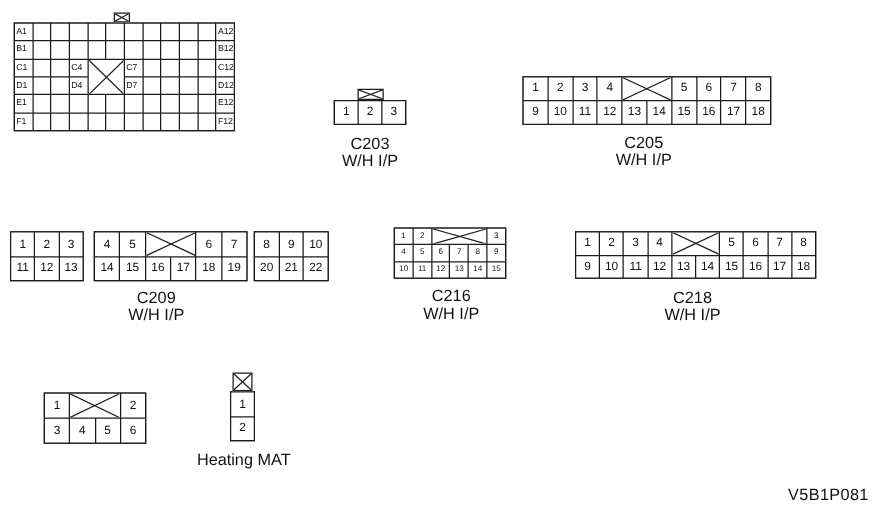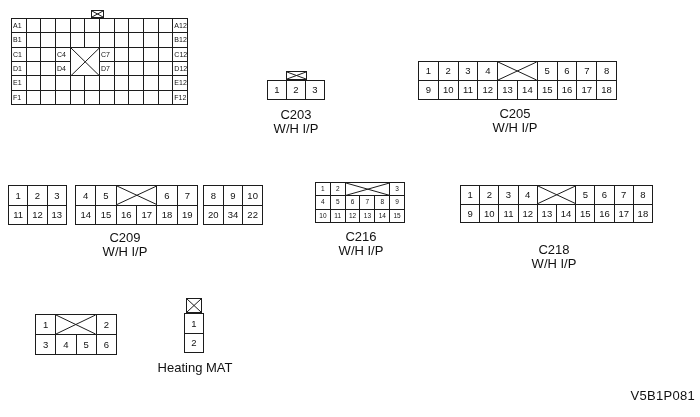--- a/index.html
+++ b/index.html
@@ -223,21 +223,21 @@
             <line x1="0" y1="0" x2="100" y2="100" stroke="#1c1c1c" stroke-width="1" vector-effect="non-scaling-stroke"></line>
             <line x1="100" y1="0" x2="0" y2="100" stroke="#1c1c1c" stroke-width="1" vector-effect="non-scaling-stroke"></line>
           </svg>
         </div>
       </div>
       <div class="block" style="left: 195px; top: 0px; width: 60px; height: 40px; grid-template-columns: repeat(3, 1fr); grid-template-rows: repeat(2, 1fr); font-size: 9.5px;">
         <div class="cell" style="grid-area: 1 / 1;">8</div>
         <div class="cell" style="grid-area: 1 / 2;">9</div>
         <div class="cell" style="grid-area: 1 / 3;">10</div>
         <div class="cell" style="grid-area: 2 / 1;">20</div>
-        <div class="cell" style="grid-area: 2 / 2;">34</div>
+        <div class="cell" style="grid-area: 2 / 2;">21</div>
         <div class="cell" style="grid-area: 2 / 3;">22</div>
       </div>
       <div class="caption" style="left: 117px; top: 46px;">
         <div>C209</div>
         <div>W/H I/P</div>
       </div>
     </div>
     <div class="connector" style="left: 315px; top: 182px; width: 77px; height: 41px;">
       <div class="block" style="left: 0px; top: 0px; width: 90px; height: 41px; grid-template-columns: repeat(6, 1fr); grid-template-rows: repeat(3, 1fr); font-size: 6.5px;">
         <div class="cell" style="grid-area: 1 / 1;">1</div>
@@ -287,21 +287,21 @@
         <div class="cell" style="grid-area: 2 / 8;">16</div>
         <div class="cell" style="grid-area: 2 / 9;">17</div>
         <div class="cell" style="grid-area: 2 / 10;">18</div>
         <div class="cell xcell" style="grid-area: 1 / 5 / span 1 / span 2;">
           <svg viewBox="0 0 100 100" preserveAspectRatio="none">
             <line x1="0" y1="0" x2="100" y2="100" stroke="#1c1c1c" stroke-width="1" vector-effect="non-scaling-stroke"></line>
             <line x1="100" y1="0" x2="0" y2="100" stroke="#1c1c1c" stroke-width="1" vector-effect="non-scaling-stroke"></line>
           </svg>
         </div>
       </div>
-      <div class="caption" style="left: 94px; top: 46px; margin-top: 12px;">
+      <div class="caption" style="left: 94px; top: 46px;">
         <div>C218</div>
         <div>W/H I/P</div>
       </div>
     </div>
     <div class="connector" style="left: 35px; top: 314px; width: 82px; height: 41px;">
       <div class="block" style="left: 0px; top: 0px; width: 82px; height: 41px; grid-template-columns: repeat(4, 1fr); grid-template-rows: repeat(2, 1fr); font-size: 9.5px;">
         <div class="cell" style="grid-area: 1 / 1;">1</div>
         <div class="cell" style="grid-area: 1 / 4;">2</div>
         <div class="cell" style="grid-area: 2 / 1;">3</div>
         <div class="cell" style="grid-area: 2 / 2;">4</div>

